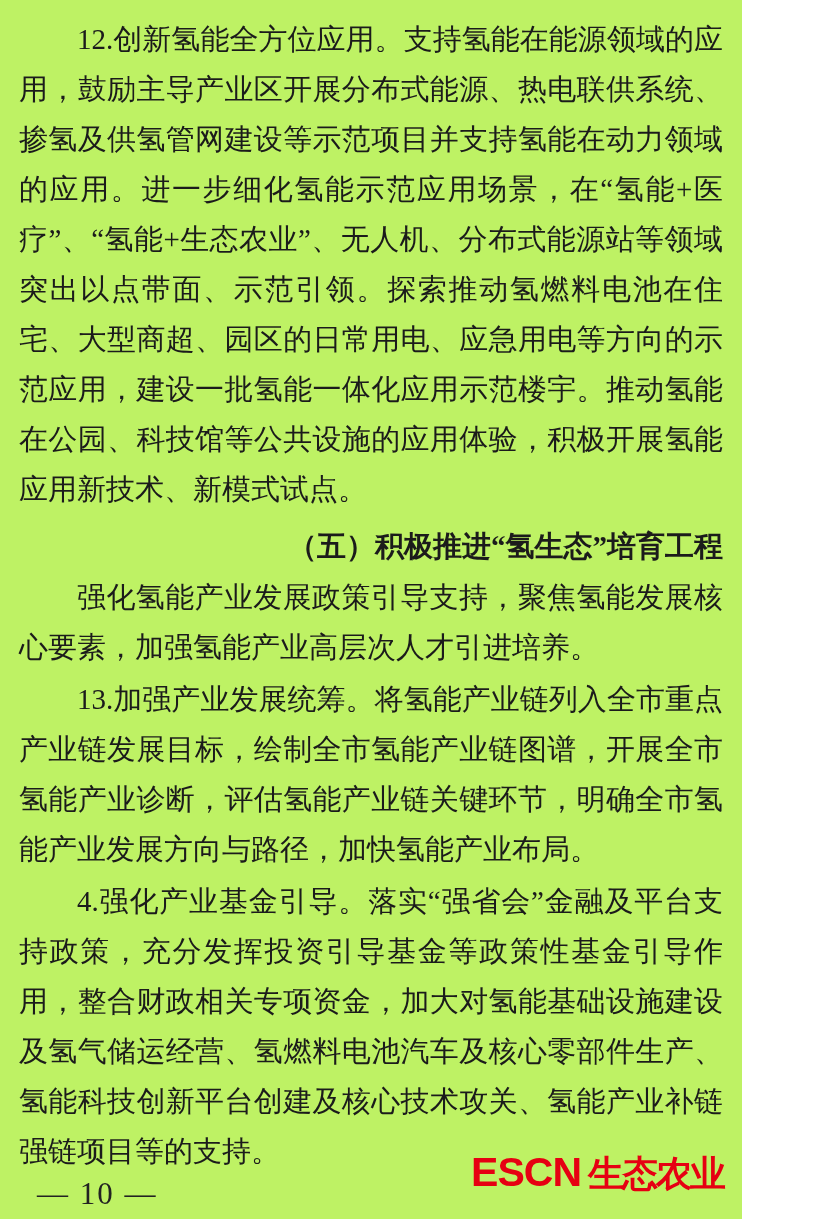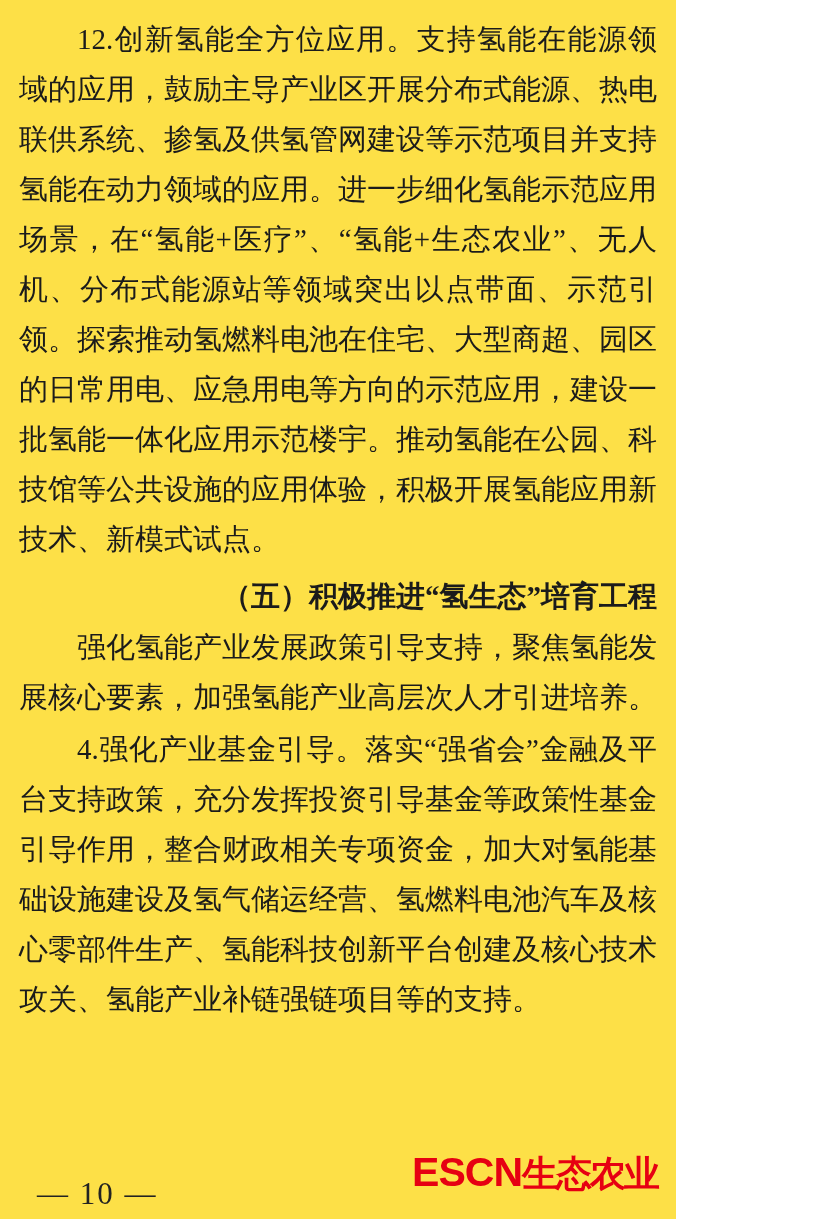--- a/index.html
+++ b/index.html
@@ -7,23 +7,23 @@
     padding: 0;
     background: #ffffff;
   }
   body {
     width: 826px;
     height: 1219px;
     overflow: hidden;
   }
   .page {
     position: relative;
-    width: 676px;
+    width: 742px;
     height: 1219px;
-    background: #fde047;
+    background: #bef264;
     color: #1b1b1b;
     font-family: "Liberation Serif", "DejaVu Serif", serif;
     box-sizing: border-box;
   }
   .content {
     padding: 14px 19px 0 19px;
   }
   .para {
     margin: 0;
     font-size: 29px;
@@ -58,35 +58,37 @@
     right: 18px;
     bottom: 20px;
     font-family: "Liberation Sans", "DejaVu Sans", sans-serif;
     font-weight: bold;
     white-space: nowrap;
     line-height: 36px;
   }
   .logo-latin {
     font-size: 41px;
     letter-spacing: -1px;
+    margin-right: 7px;
     font-stretch: condensed;
   }
   .logo-cn {
     font-size: 36px;
     letter-spacing: -2px;
   }
 </style>
 </head>
 <body>
 
 <div class="page">
   <div class="content">
     <p class="para">12.创新氢能全方位应用。支持氢能在能源领域的应用，鼓励主导产业区开展分布式能源、热电联供系统、掺氢及供氢管网建设等示范项目并支持氢能在动力领域的应用。进一步细化氢能示范应用场景，在“氢能+医疗”、“氢能+生态农业”、无人机、分布式能源站等领域突出以点带面、示范引领。探索推动氢燃料电池在住宅、大型商超、园区的日常用电、应急用电等方向的示范应用，建设一批氢能一体化应用示范楼宇。推动氢能在公园、科技馆等公共设施的应用体验，积极开展氢能应用新技术、新模式试点。</p>
     <h3 class="heading">（五）积极推进“氢生态”培育工程</h3>
     <p class="para">强化氢能产业发展政策引导支持，聚焦氢能发展核心要素，加强氢能产业高层次人才引进培养。</p>
+    <p class="para">13.加强产业发展统筹。将氢能产业链列入全市重点产业链发展目标，绘制全市氢能产业链图谱，开展全市氢能产业诊断，评估氢能产业链关键环节，明确全市氢能产业发展方向与路径，加快氢能产业布局。</p>
     <p class="para">4.强化产业基金引导。落实“强省会”金融及平台支持政策，充分发挥投资引导基金等政策性基金引导作用，整合财政相关专项资金，加大对氢能基础设施建设及氢气储运经营、氢燃料电池汽车及核心零部件生产、氢能科技创新平台创建及核心技术攻关、氢能产业补链强链项目等的支持。</p>
   </div>
 
   <div class="footer-pagenum">— 10 —</div>
 
   <div class="logo" style="color: rgb(230, 0, 18);">
     <span class="logo-latin">ESCN</span><span class="logo-cn">生态农业</span>
   </div>
 </div>
 

